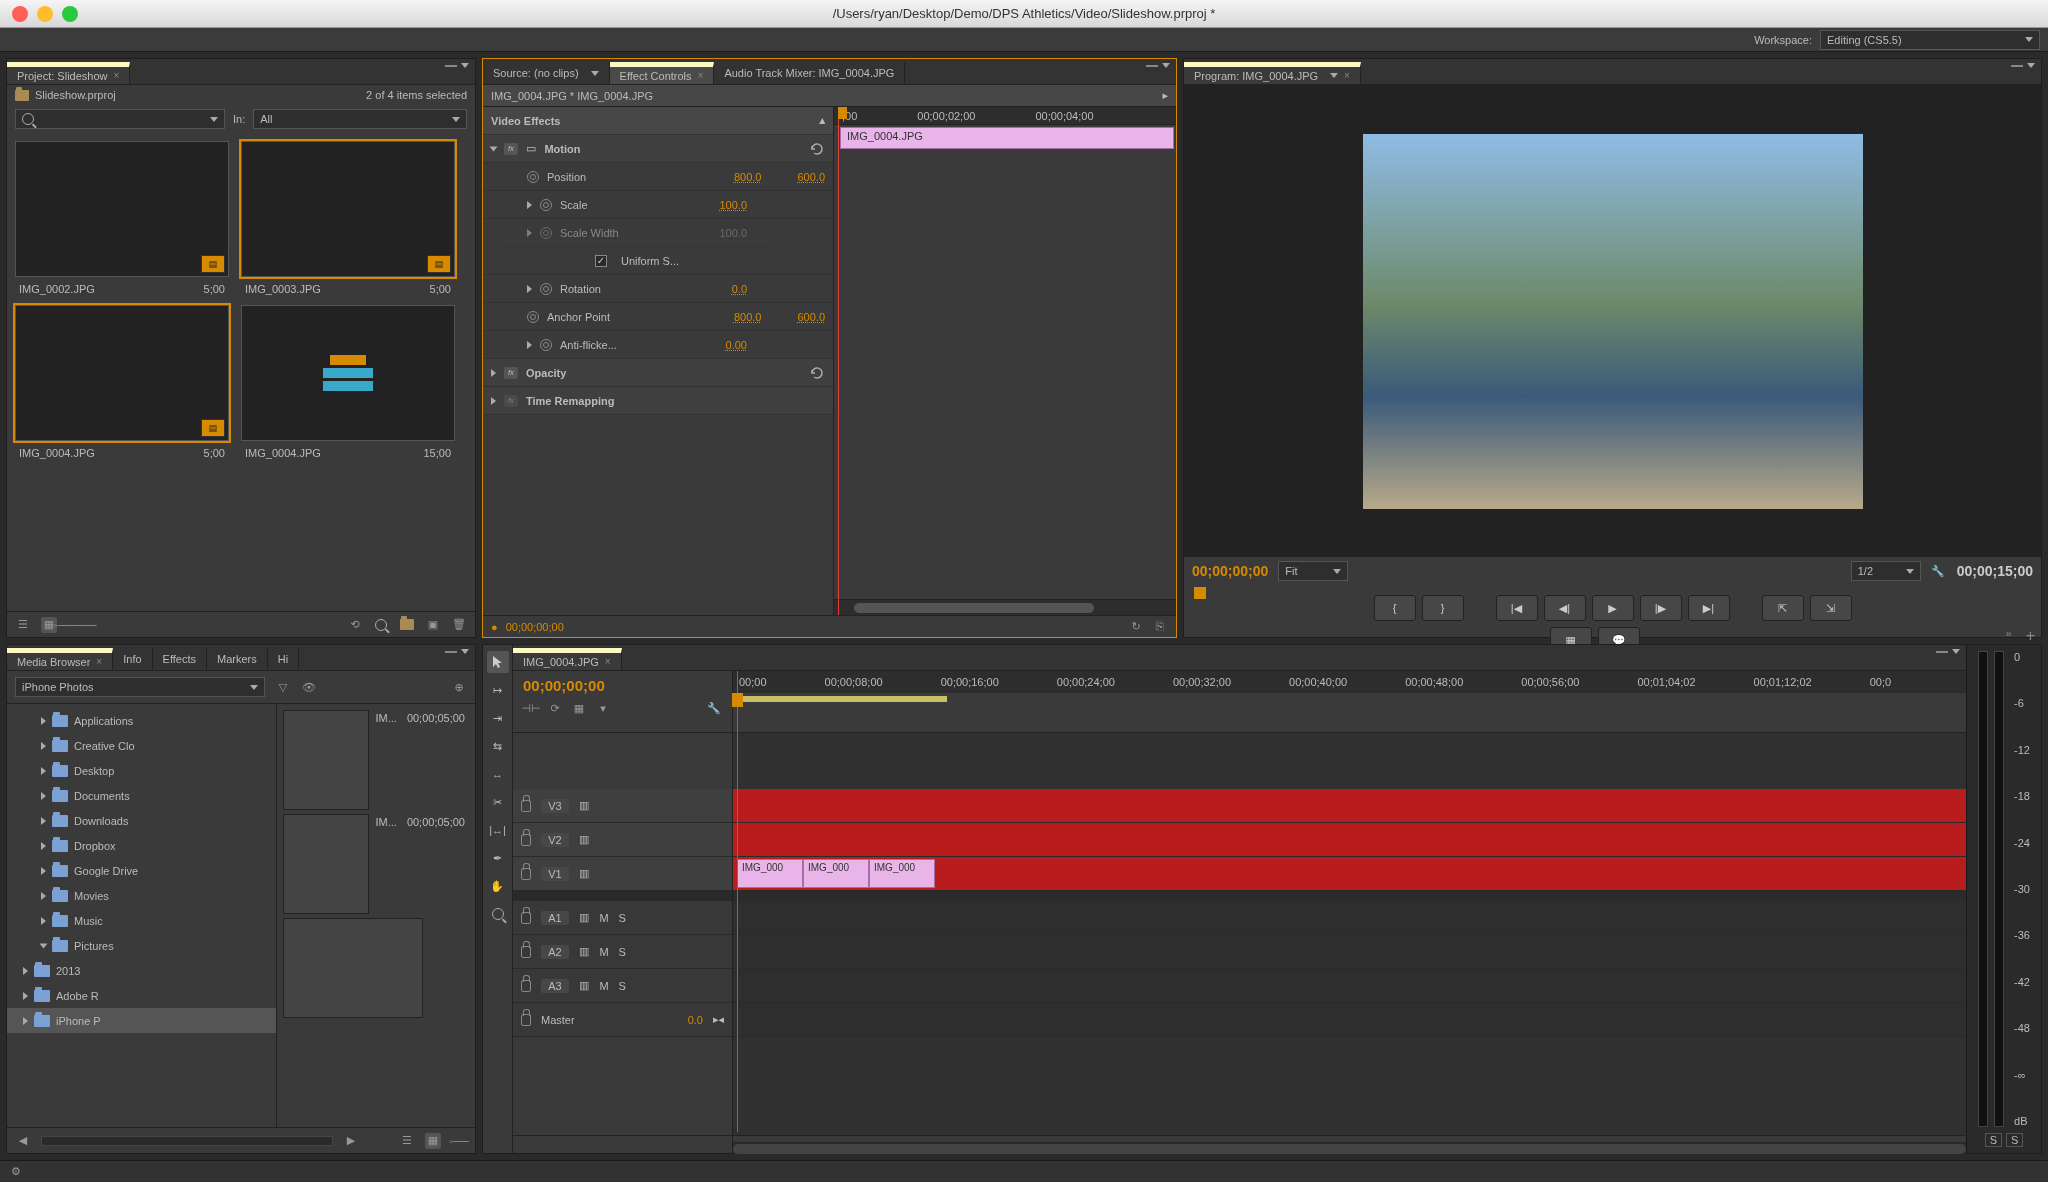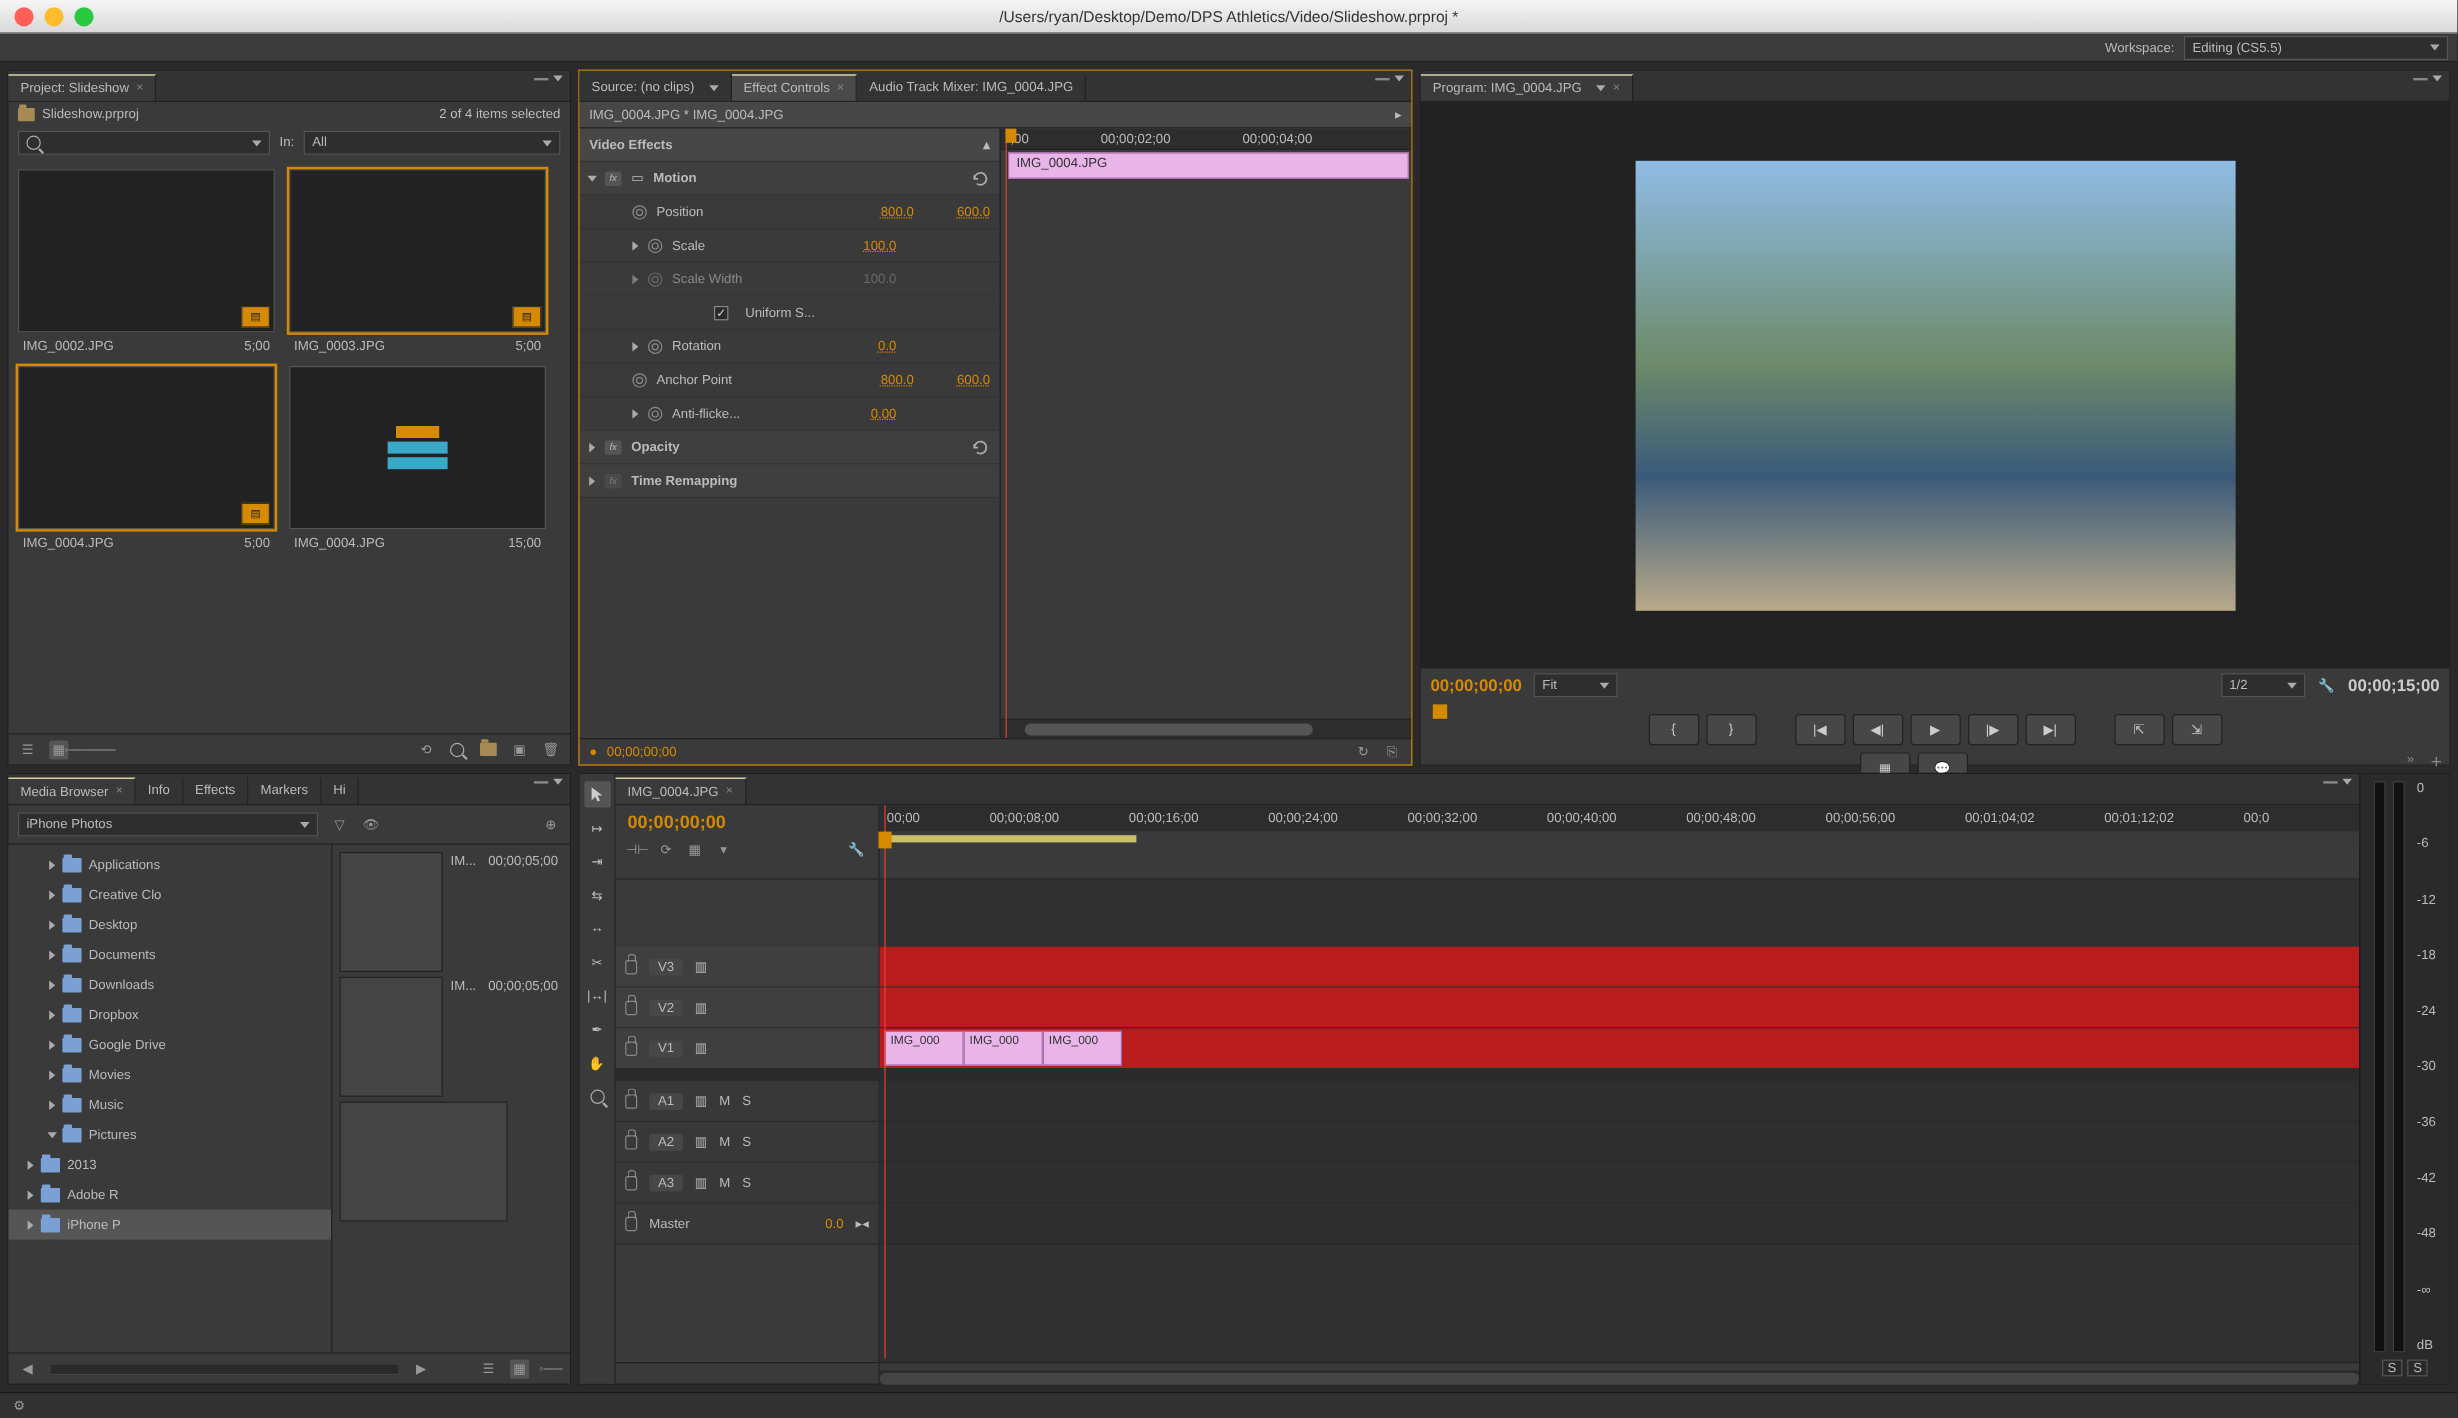--- a/index.html
+++ b/index.html
@@ -19,21 +19,21 @@
 
 .work{flex:1;display:flex;flex-direction:column;padding:6px;gap:6px;background:#2a2a2a}
 .row{display:flex;gap:6px}
 .row.top{height:580px}
 .row.bot{flex:1}
 .panel{background:#3a3a3a;border:1px solid #1e1e1e;display:flex;flex-direction:column;min-width:0}
 .hl{border:1px solid #d68a00}
 
 .ptabs{height:26px;background:#333;display:flex;align-items:flex-end;border-bottom:1px solid #222;position:relative}
 .ptab{height:22px;padding:0 10px;display:flex;align-items:center;gap:6px;background:#333;color:#888;border-right:1px solid #222;cursor:pointer}
-.ptab.active{background:#3a3a3a;color:#ddd;border-top:1px solid #fef9c3}
+.ptab.active{background:#3a3a3a;color:#ddd;border-top:5px solid #fef9c3}
 .ptab.active.hl-tab{background:#4a4a4a}
 .ptab .x{font-size:10px;color:#888}
 .pmenu{position:absolute;right:6px;top:4px;display:flex;align-items:center;gap:2px}
 .pmenu .bar{width:12px;height:2px;background:#888;margin-right:2px}
 
 .proj{flex:1;display:flex;flex-direction:column}
 .proj-head{padding:4px 8px;display:flex;justify-content:space-between;align-items:center}
 .proj-head .bin{display:flex;align-items:center;gap:6px}
 .folder-ico{width:14px;height:11px;background:#a88a55;border-radius:1px;position:relative}
 .folder-ico::before{content:"";position:absolute;top:-3px;left:1px;width:6px;height:3px;background:#a88a55;border-radius:1px 1px 0 0}

